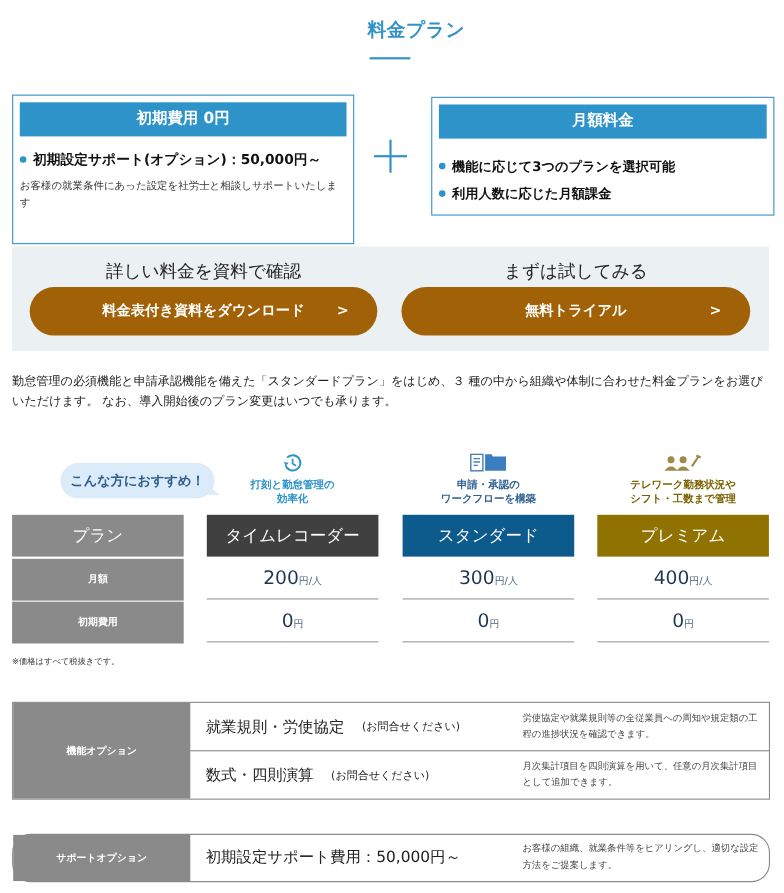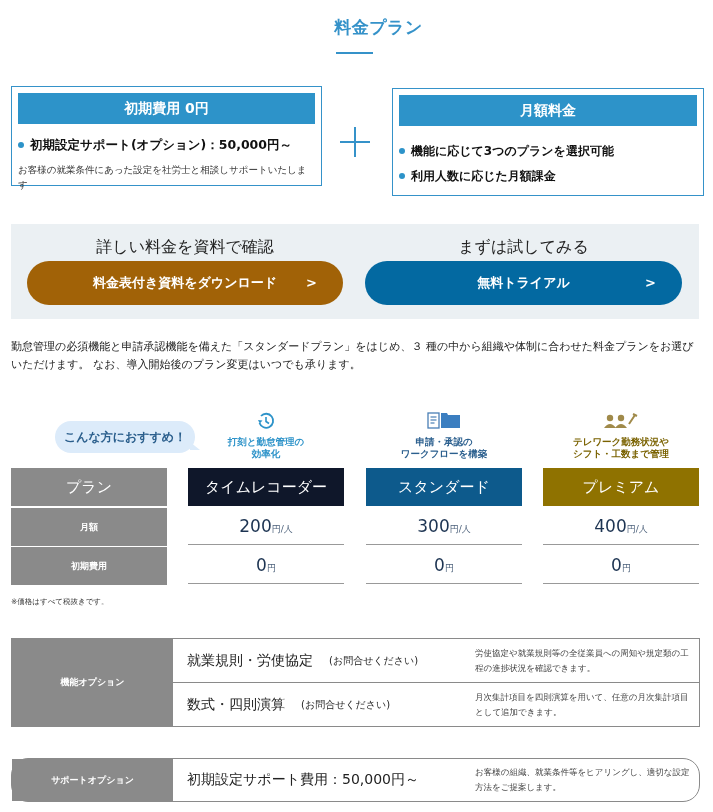--- a/index.html
+++ b/index.html
@@ -3,56 +3,56 @@
 <meta charset="utf-8">
 <style>
   * { box-sizing: border-box; margin: 0; padding: 0; }
   html, body { width: 713px; height: 812px; background: #ffffff; overflow: hidden; }
   body { font-family: "DejaVu Sans", "Liberation Sans", sans-serif; color: #222; position: relative; }
 
   .page-title { position: absolute; top: 16px; left: 0; width: 713px; text-align: center; font-size: 17px; font-weight: bold; color: #3592c9; letter-spacing: 0.5px; padding-left: 44px; }
   .title-underline { position: absolute; top: 52px; left: 336px; width: 37px; height: 2px; background: #3592c9; }
 
   .box { position: absolute; border: 1px solid #3592c9; background: #fff; }
-  .box-left { left: 11px; top: 86px; width: 311px; height: 100px; padding-left: 34px; }
+  .box-left { left: 11px; top: 86px; width: 311px; height: 136px; padding-left: 34px; }
   .box-right { left: 392px; top: 88px; width: 312px; height: 108px; }
   .box-header { position: absolute; background: #2d93c9; color: #fff; font-weight: bold; font-size: 14px; text-align: center; line-height: 31px; height: 31px; }
   .box-left .box-header { left: 6px; top: 6px; width: 297px; }
   .box-right .box-header { left: 6px; top: 6px; width: 298px; }
   .bullet-line { position: absolute; font-size: 12px; font-weight: bold; color: #111; white-space: nowrap; }
   .bullet-dot { display: inline-block; width: 6px; height: 6px; border-radius: 50%; background: #2d93c9; margin-right: 6px; vertical-align: middle; position: relative; top: -1px; }
   .box-note { position: absolute; left: 6px; top: 75px; width: 298px; font-size: 9.5px; line-height: 15px; color: #333; }
 
   .plus-icon { position: absolute; left: 340px; top: 127px; width: 30px; height: 30px; }
   .plus-icon::before, .plus-icon::after { content: ""; position: absolute; background: #3592c9; }
   .plus-icon::before { left: 0; top: 14px; width: 30px; height: 2px; }
   .plus-icon::after { left: 14px; top: 0; width: 2px; height: 30px; }
 
   .cta-panel { position: absolute; left: 11px; top: 224px; width: 688px; height: 95px; background: #ebf0f3; }
   .cta-caption { position: absolute; top: 13px; font-size: 16px; color: #222; text-align: center; }
   .cta-btn { position: absolute; top: 37px; height: 44px; border-radius: 22px; color: #fff; font-weight: bold; font-size: 13px; line-height: 44px; text-align: center; cursor: pointer; }
   .cta-btn .arrow { position: absolute; right: 26px; top: 0; font-weight: bold; }
   .btn-download { left: 16px; width: 316px; background: #a16207; }
-  .btn-trial { left: 354px; width: 317px; background: #0369a1; text-align: center; }
+  .btn-trial { left: 354px; width: 317px; background: #a16207; text-align: center; }
 
   .intro { position: absolute; left: 11px; top: 338px; width: 690px; font-size: 11px; line-height: 18px; color: #222; }
 
   .recommend-bubble { position: absolute; left: 55px; top: 421px; width: 140px; height: 32px; background: #dcebfa; border-radius: 16px; color: #2a5e8c; font-weight: bold; font-size: 12px; line-height: 32px; text-align: center; }
   .recommend-bubble::after { content: ""; position: absolute; right: -5px; bottom: 3px; width: 0; height: 0; border-left: 10px solid #dcebfa; border-top: 8px solid transparent; }
 
   .plan-feature { position: absolute; text-align: center; font-size: 9.5px; font-weight: bold; line-height: 12px; }
   .feat-1 { left: 188px; top: 412px; width: 156px; color: #2d93c9; }
   .feat-2 { left: 366px; top: 412px; width: 156px; color: #2b5f8e; }
   .feat-3 { left: 543px; top: 412px; width: 156px; color: #7a6200; }
   .feat-icon { display: block; margin: 0 auto 6px auto; height: 18px; }
   .feat-text { display: block; }
 
   .col-head { position: absolute; top: 468px; height: 38px; color: #fff; font-size: 15px; text-align: center; line-height: 38px; }
   .row-head { left: 11px; width: 156px; background: #8a8a8a; }
-  .ch-1 { left: 188px; width: 156px; background: #0f172a; }
+  .ch-1 { left: 188px; width: 156px; background: #404040; }
   .ch-2 { left: 366px; width: 156px; background: #0d5a8c; }
   .ch-3 { left: 543px; width: 156px; background: #8f7200; }
 
   .row-label { position: absolute; left: 11px; width: 156px; height: 38px; background: #8a8a8a; color: #fff; font-size: 9px; font-weight: bold; text-align: center; line-height: 38px; }
   .rl-1 { top: 508px; }
   .rl-2 { top: 547px; }
 
   .cell { position: absolute; width: 156px; height: 38px; text-align: center; line-height: 38px; border-bottom: 1px solid #999; color: #1d3452; }
   .cell .num { font-size: 17px; }
   .cell .unit { font-size: 9px; color: #4a5f79; }

